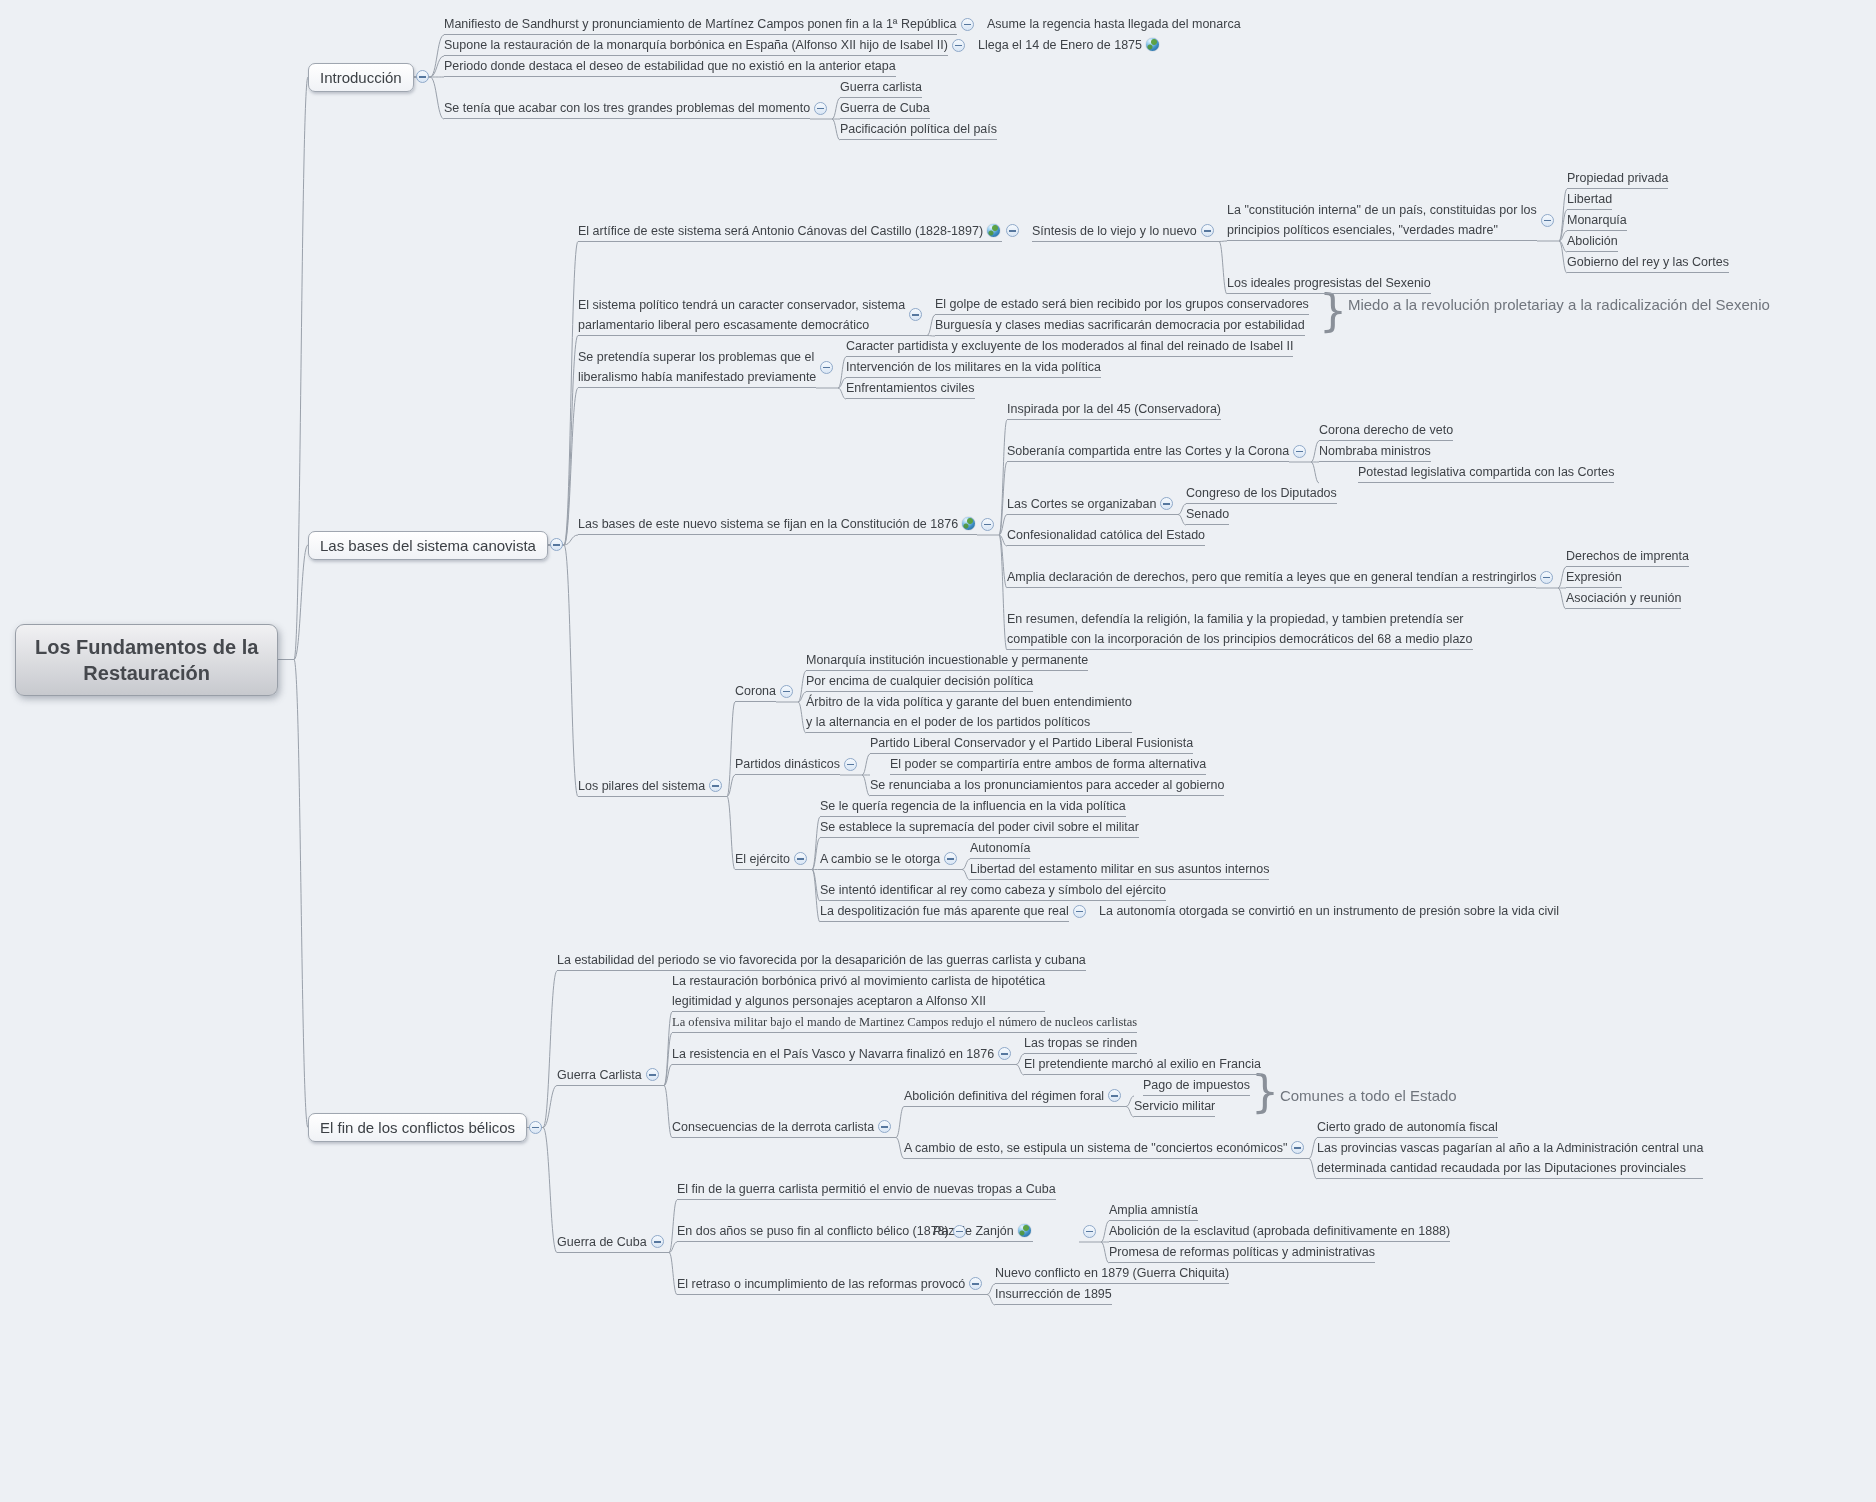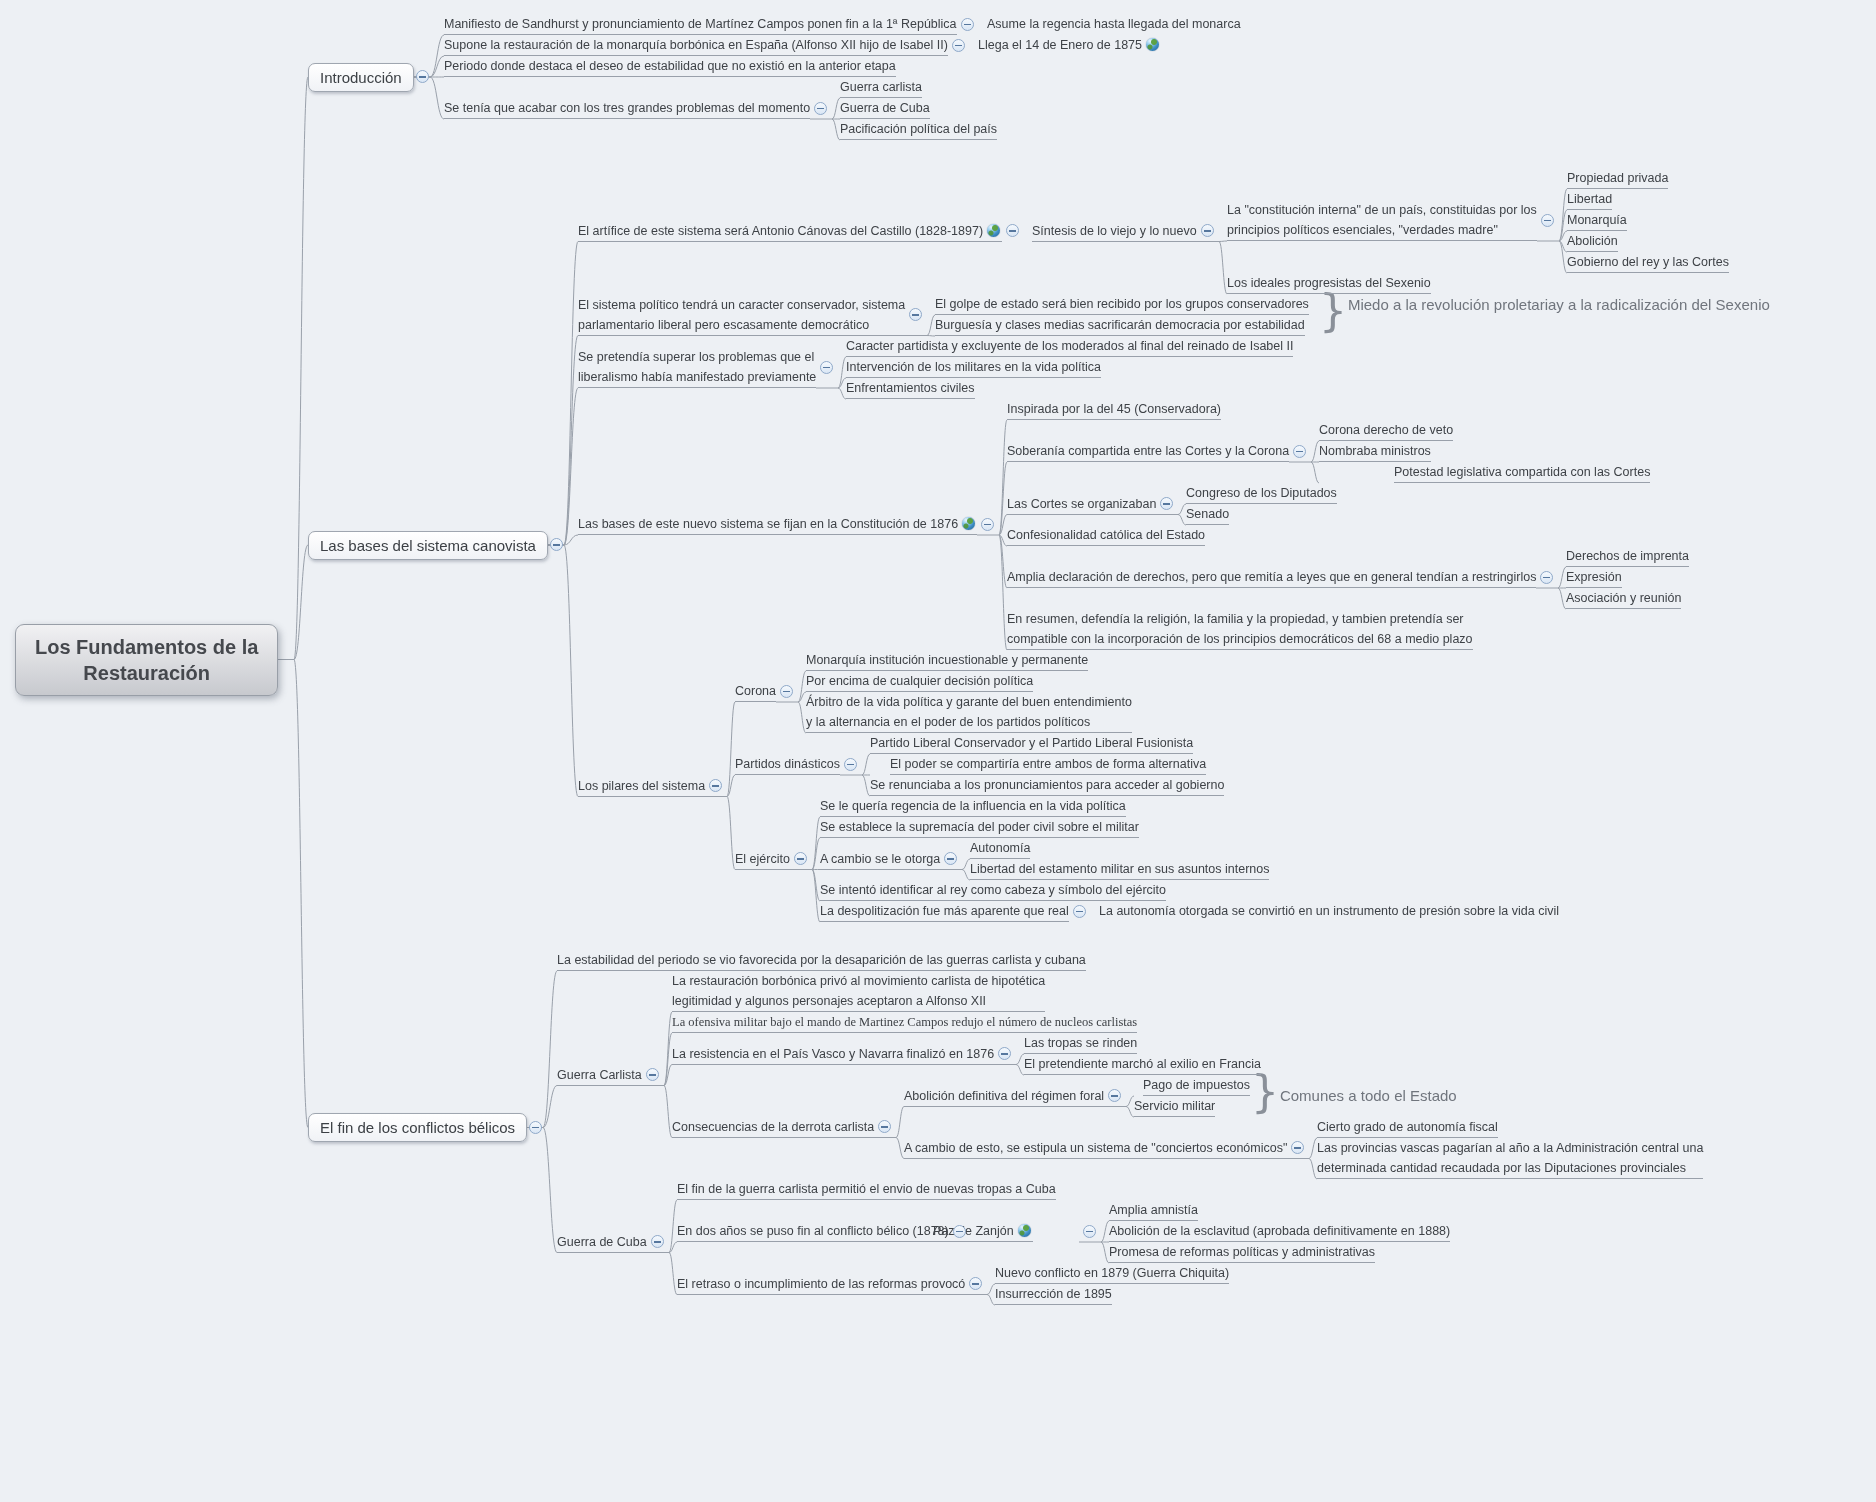--- a/index.html
+++ b/index.html
@@ -261,21 +261,21 @@
     </div>
     <div class="node topic underlined" style="left: 1007px; top: 441px;">
       <span class="line">Soberanía compartida entre las Cortes y la Corona</span>
     </div>
     <div class="node topic underlined" style="left: 1319px; top: 420px;">
       <span class="line">Corona derecho de veto</span>
     </div>
     <div class="node topic underlined" style="left: 1319px; top: 441px;">
       <span class="line">Nombraba ministros</span>
     </div>
-    <div class="node topic underlined" style="left: 1394px; top: 462px;">
+    <div class="node topic underlined" style="left: 1358px; top: 462px;">
       <span class="line">Potestad legislativa compartida con las Cortes</span>
     </div>
     <div class="node topic underlined" style="left: 1007px; top: 493.5px;">
       <span class="line">Las Cortes se organizaban</span>
     </div>
     <div class="node topic underlined" style="left: 1186px; top: 483px;">
       <span class="line">Congreso de los Diputados</span>
     </div>
     <div class="node topic underlined" style="left: 1186px; top: 504px;">
       <span class="line">Senado</span>

